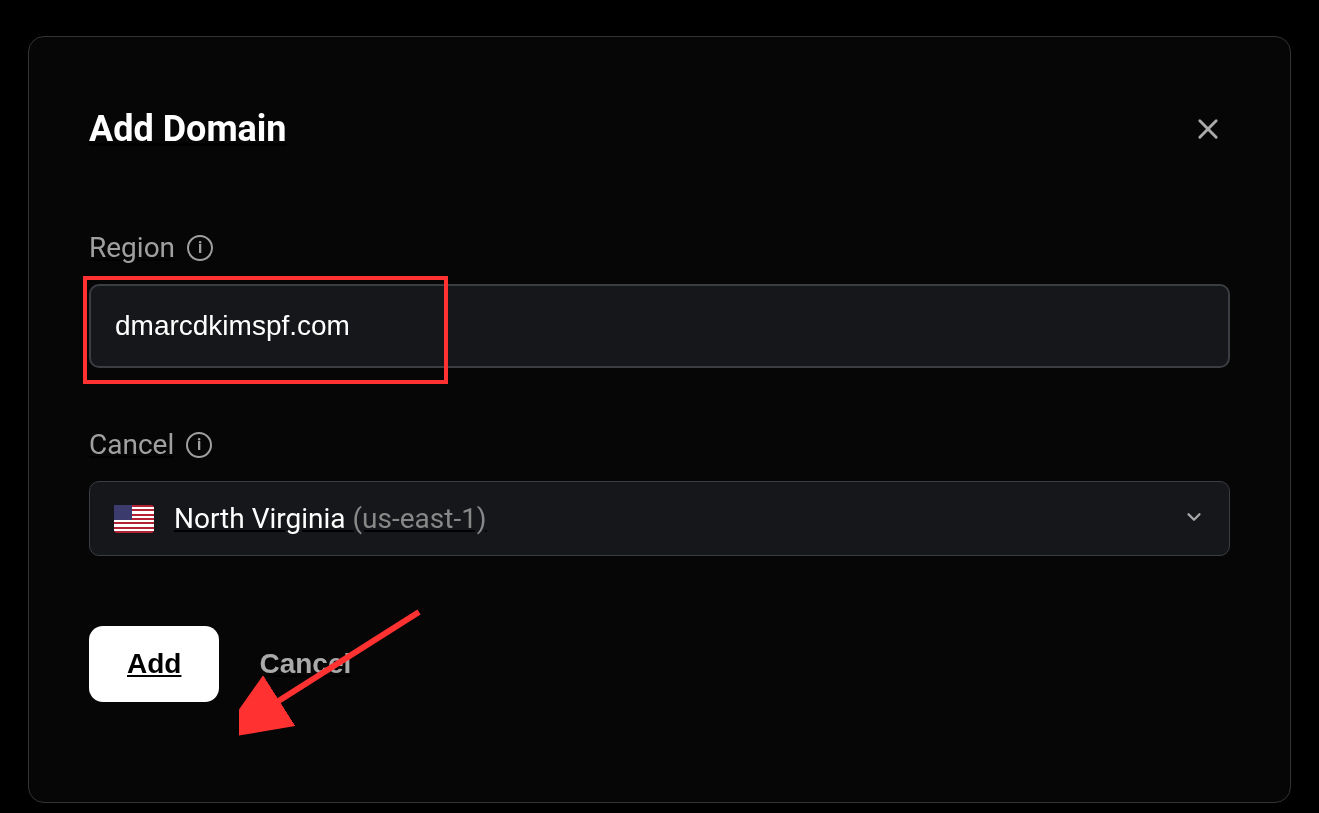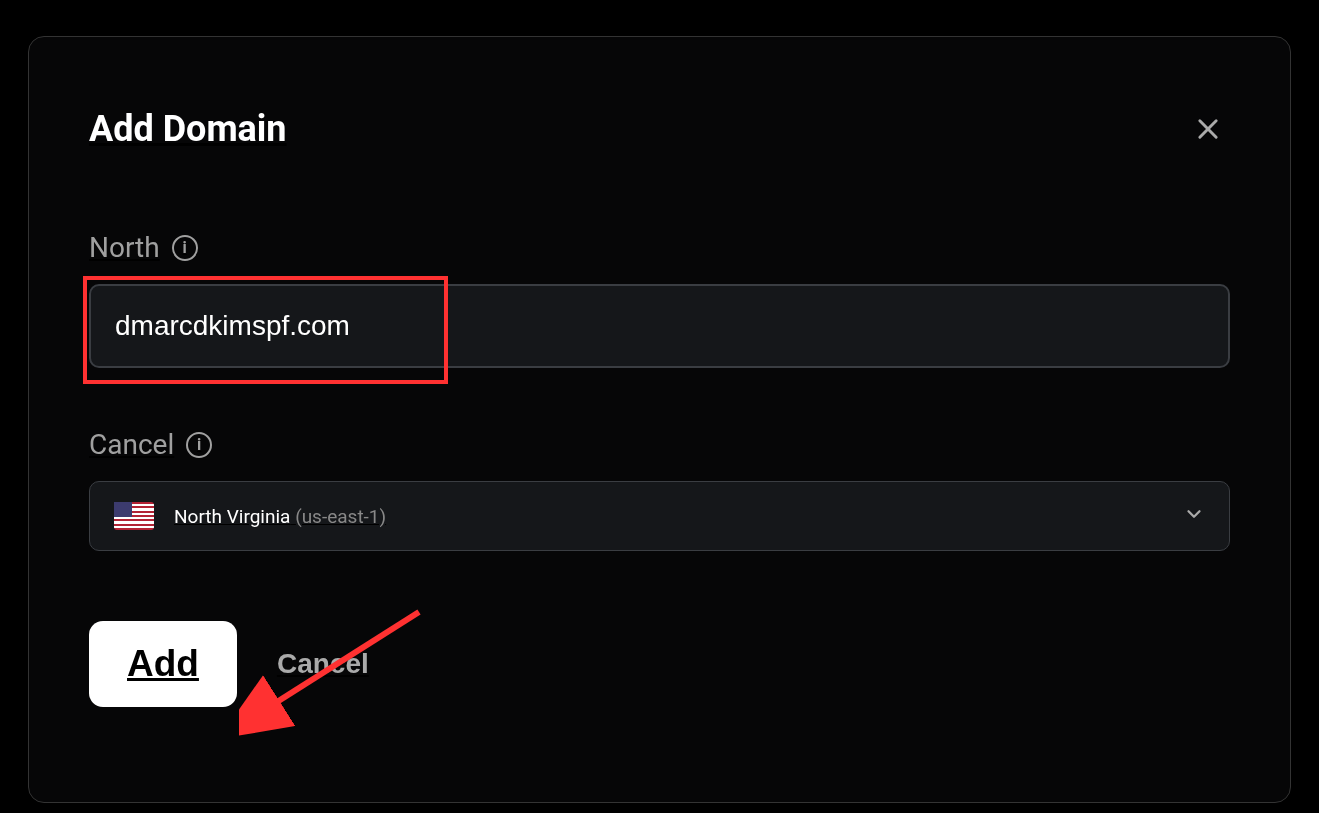--- a/index.html
+++ b/index.html
@@ -157,21 +157,21 @@
       position: absolute;
       top: 0;
       left: 0;
       width: 45%;
       height: 54%;
       background: #3C3B6E;
     }
     
     .region-text {
       color: #fff;
-      font-size: 19px;
+      font-size: 28px;
       flex: 1;
     }
     
     .region-code {
       color: #888;
     }
     
     .chevron {
       color: #aaa;
     }
@@ -187,21 +187,21 @@
       gap: 40px;
       margin-top: 70px;
     }
     
     .btn-primary {
       background: #fff;
       color: #000;
       border: none;
       border-radius: 14px;
       padding: 22px 38px;
-      font-size: 37px;
+      font-size: 28px;
       font-weight: 700;
       cursor: pointer;
     }
     
     .btn-secondary {
       background: none;
       color: #aaa;
       border: none;
       font-size: 28px;
       font-weight: 700;
@@ -230,21 +230,21 @@
     <button class="close-btn">
       <svg viewBox="0 0 24 24" fill="none" stroke="currentColor" stroke-width="2.5" stroke-linecap="round">
         <line x1="5" y1="5" x2="19" y2="19"></line>
         <line x1="19" y1="5" x2="5" y2="19"></line>
       </svg>
     </button>
   </div>
 
   <div class="form-group">
     <div class="label-row">
-      <span class="field-label">North</span>
+      <span class="field-label">Region</span>
       <span class="info-icon">i</span>
     </div>
     <div class="input-wrapper">
       <div class="highlight-box"></div>
       <input type="text" class="text-input" value="dmarcdkimspf.com" style="">
     </div>
   </div>
 
   <div class="form-group">
     <div class="label-row">

